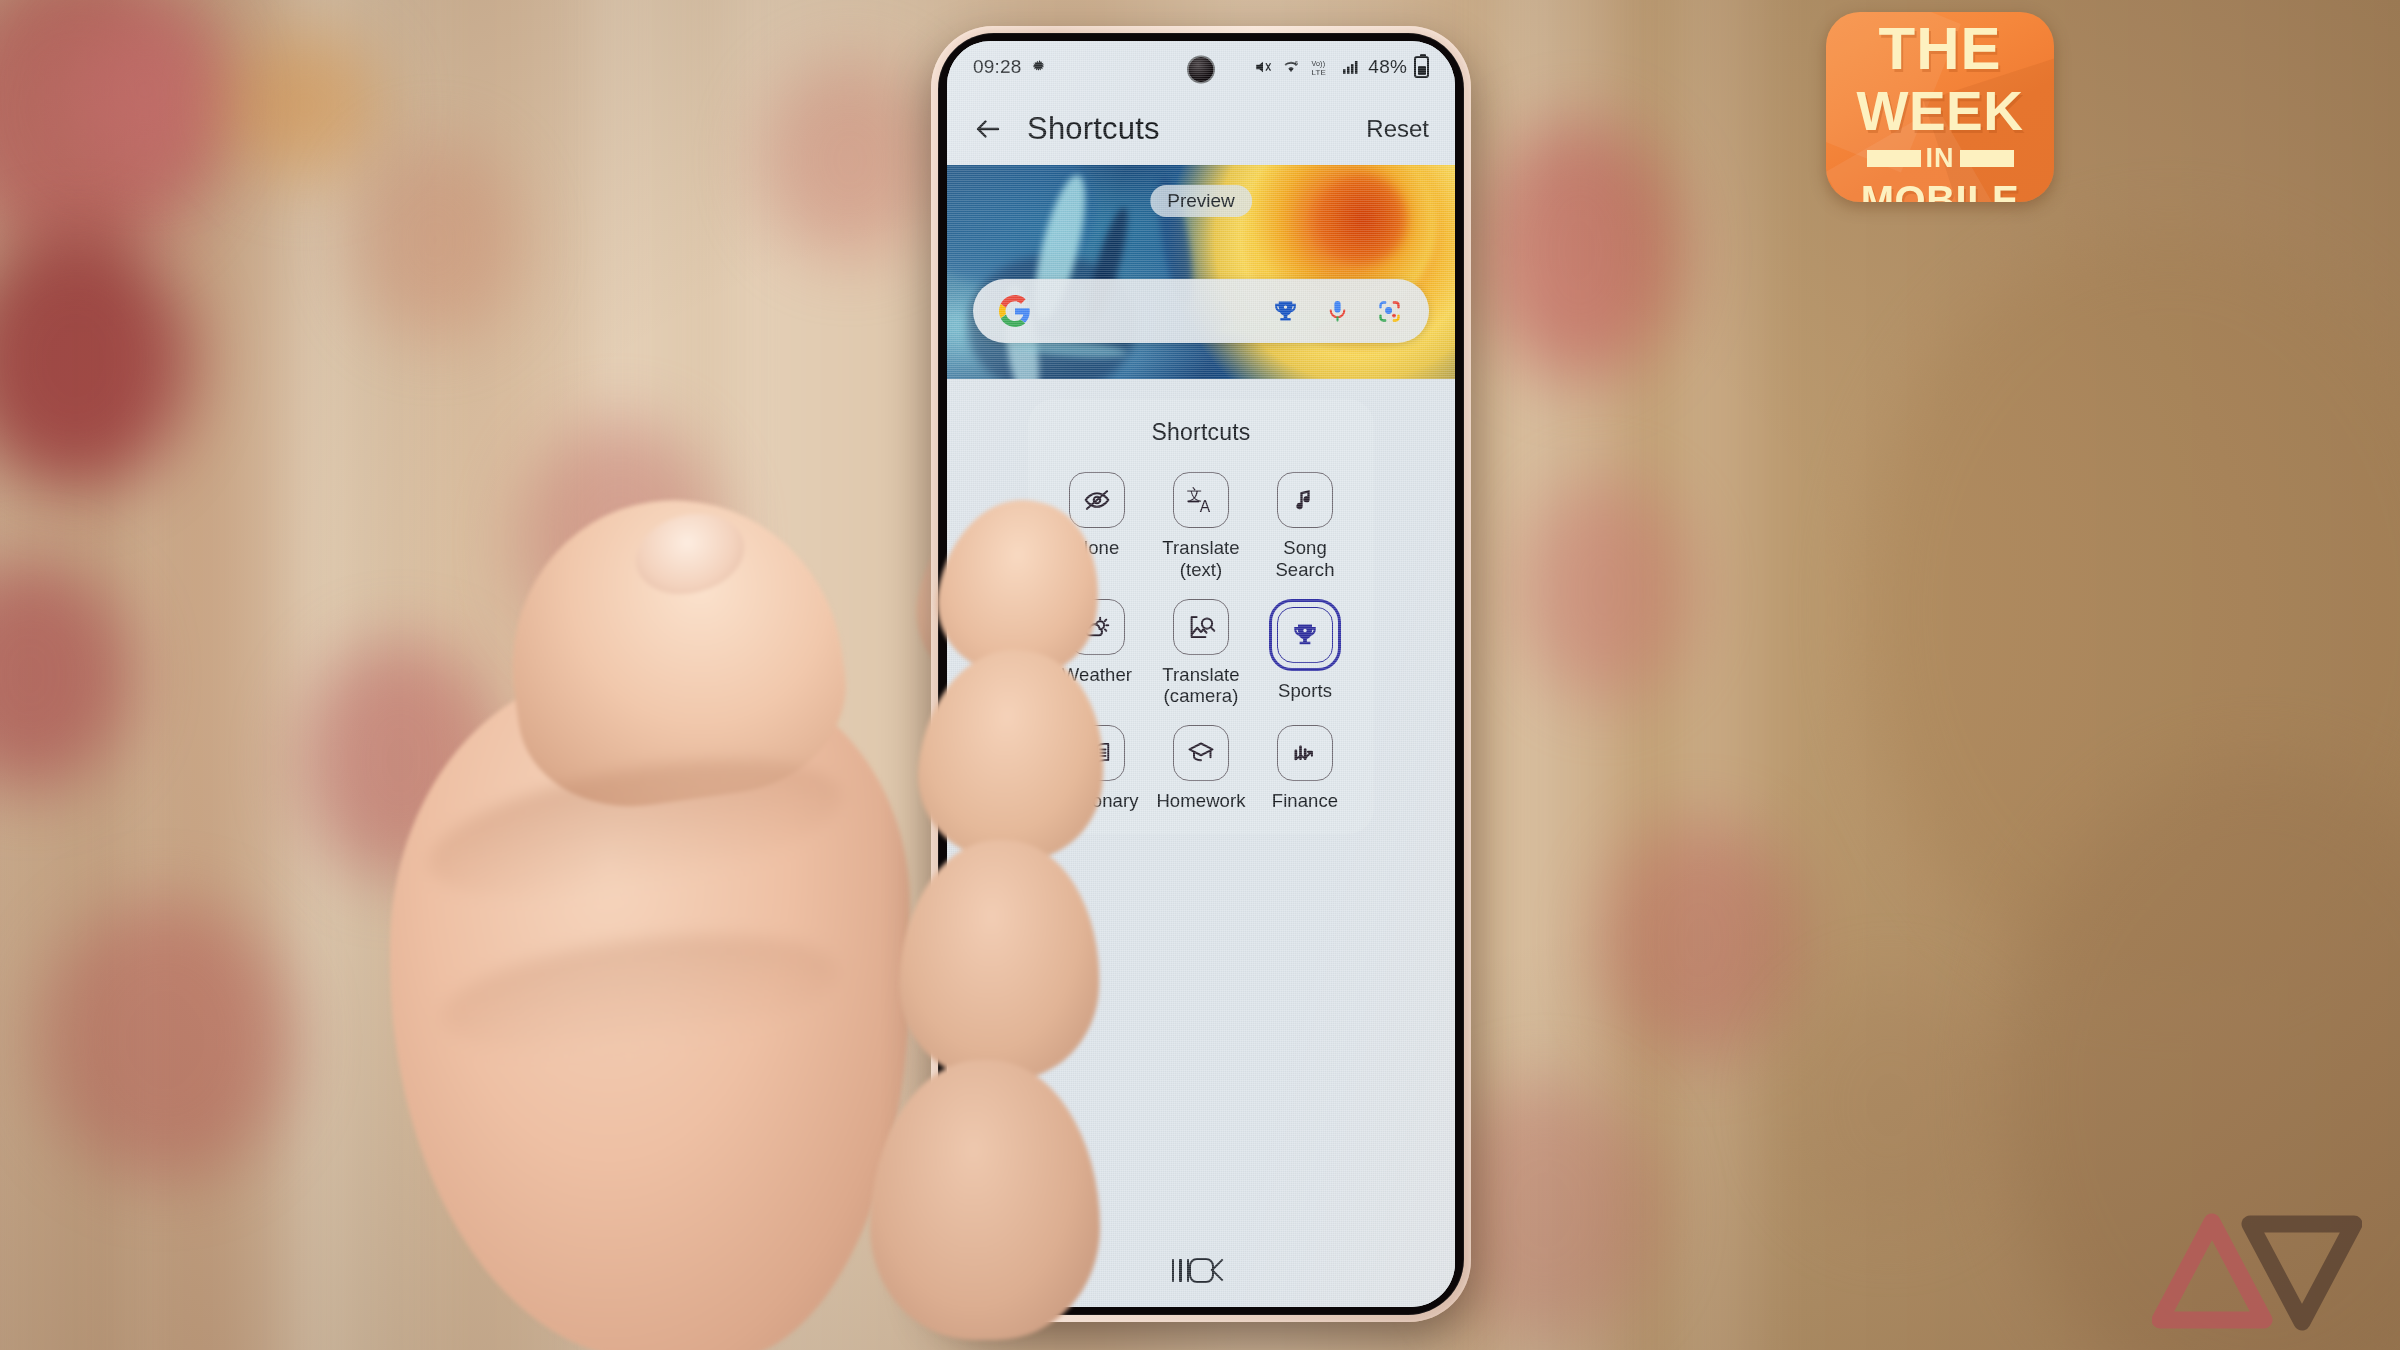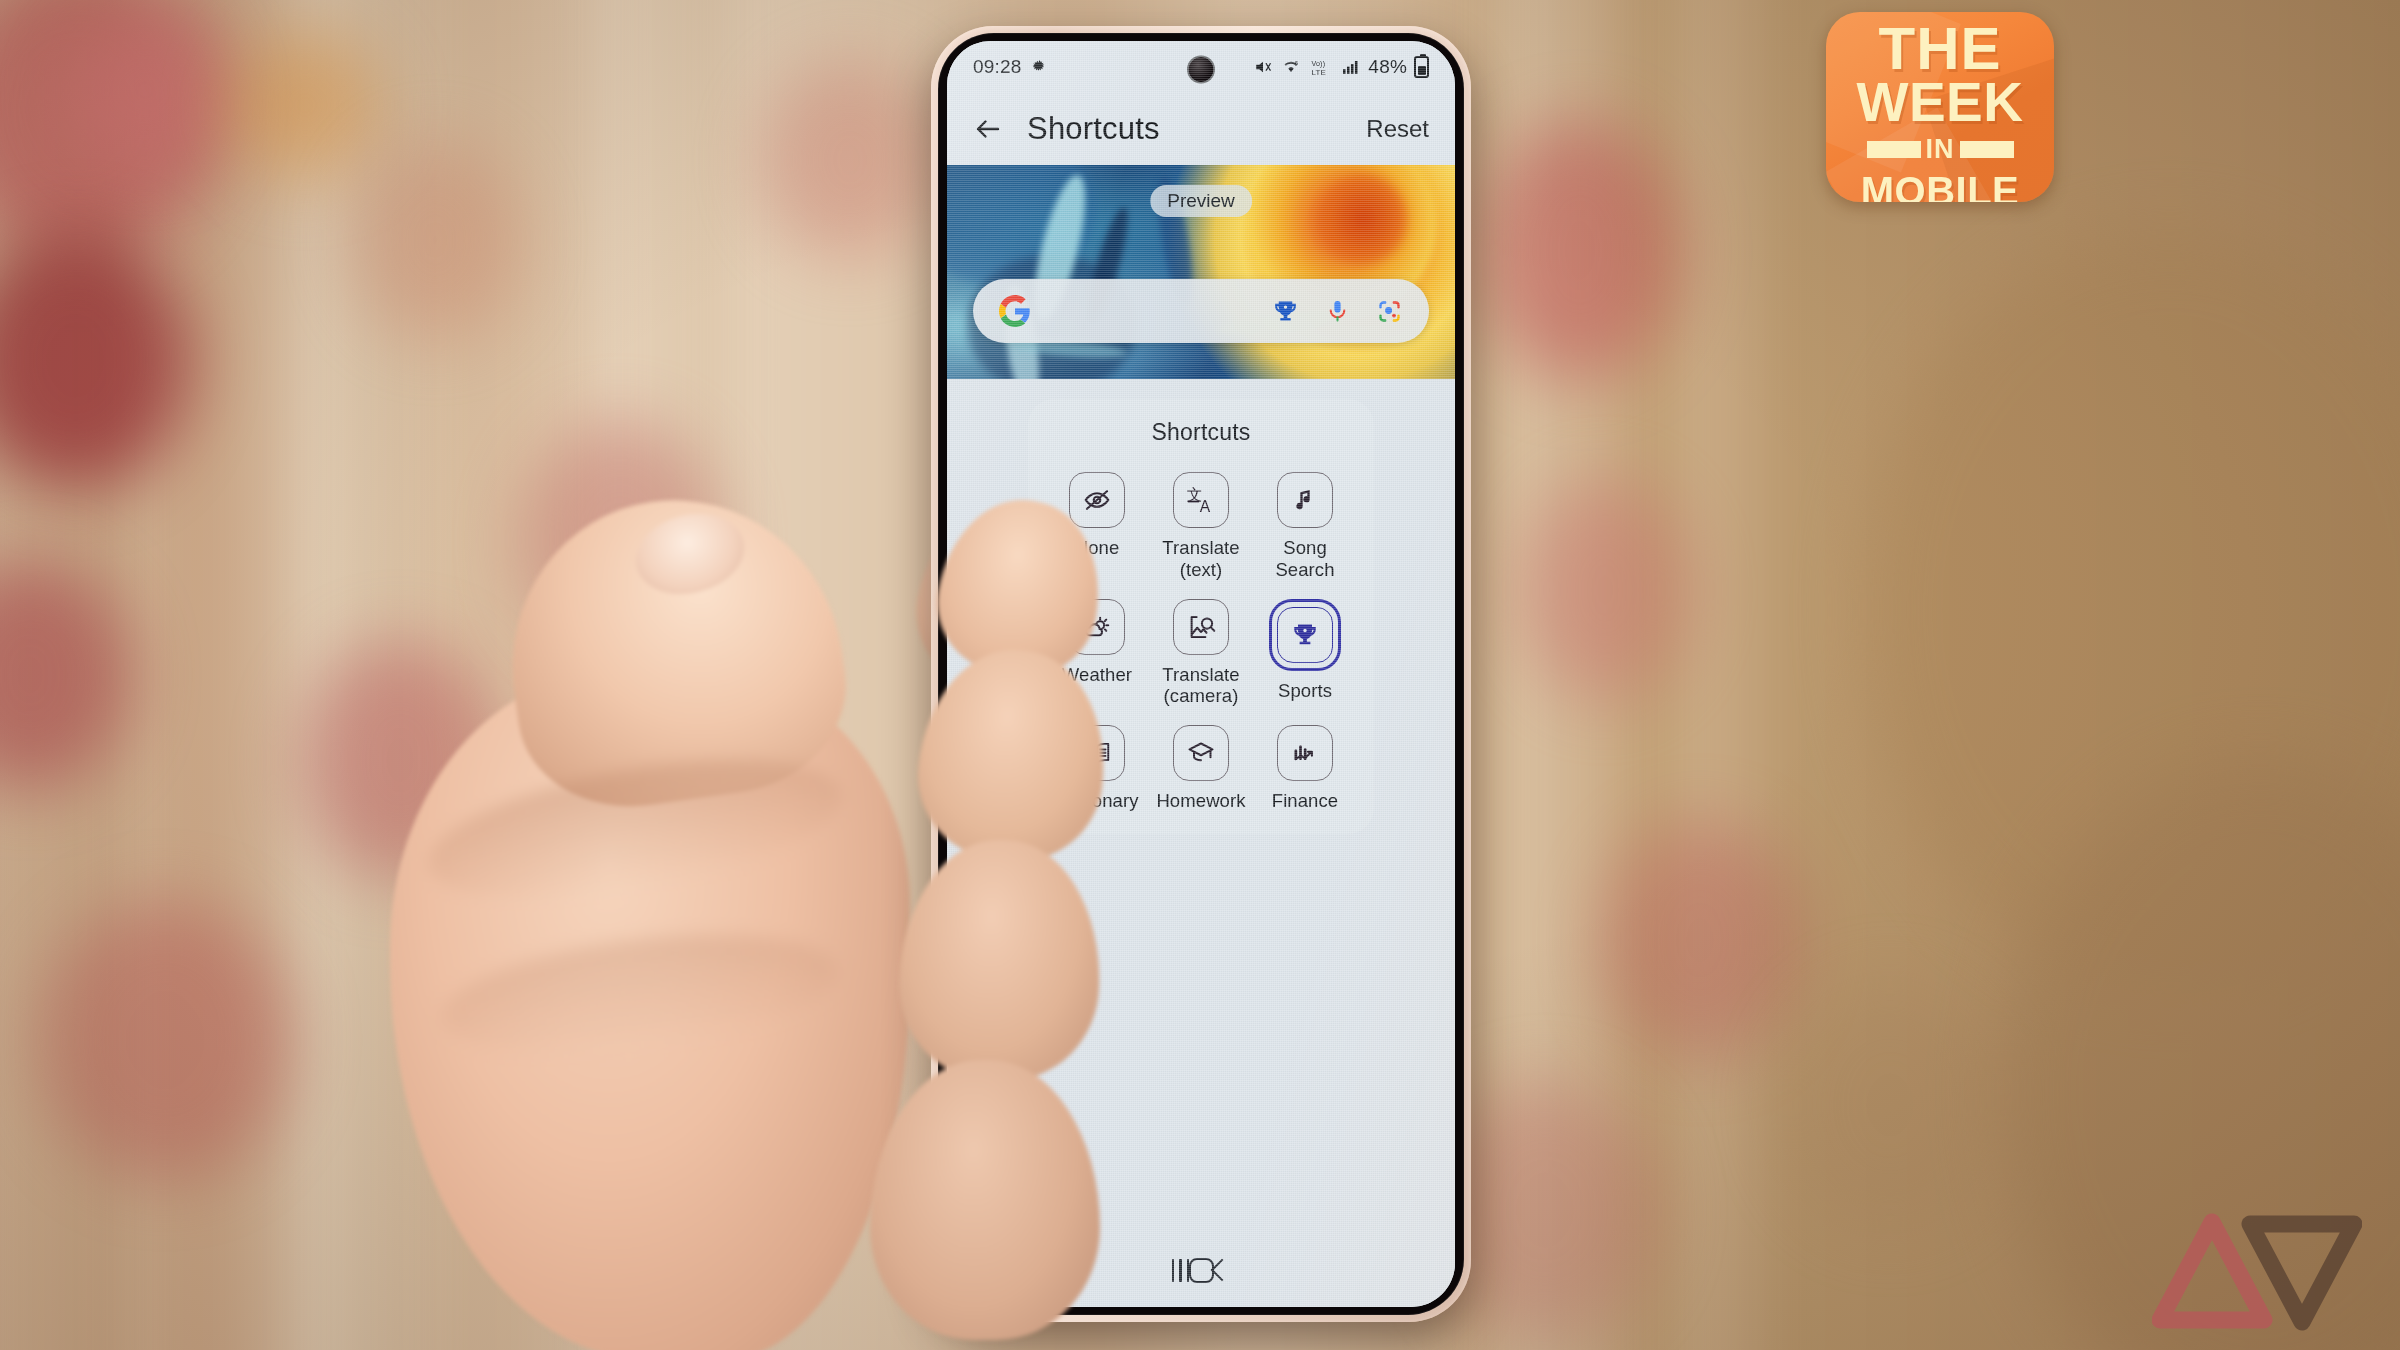--- a/index.html
+++ b/index.html
@@ -170,21 +170,21 @@
     box-shadow:0 5px 16px rgba(90,45,10,.34);
     display:flex; flex-direction:column; align-items:center;
     padding-top:11px;
     font-weight:bold;
   }
   #badge .facet{ position:absolute; background:rgba(255,255,255,.07); }
   #badge .facet2{ position:absolute; background:rgba(150,60,10,.10); }
   .b-the{ font-size:60px; line-height:.86; color:#fdf1c0; letter-spacing:1px; z-index:2;
           text-shadow:2px 3px 0 rgba(180,78,20,.30); }
   .b-week{ font-size:55px; line-height:.92; color:#fdf1c0; letter-spacing:.5px; z-index:2;
-           text-shadow:2px 3px 0 rgba(180,78,20,.30); margin-top:2px; }
+           text-shadow:2px 3px 0 rgba(180,78,20,.30); margin-top:11px; }
   .b-inrow{ display:flex; align-items:center; gap:5px; z-index:2; margin-top:7px; }
   .b-bar{ width:54px; height:17px; background:#fdf1c0; }
   .b-in{ font-size:27px; color:#fdf1c0; letter-spacing:1px; }
   .b-mobile{ font-size:40px; line-height:1; color:#fdf1c0; letter-spacing:.5px; z-index:2; margin-top:6px;
              text-shadow:2px 3px 0 rgba(180,78,20,.28); }
 
   
   #watermark{ position:absolute; left:2152px; top:1208px; width:210px; height:128px; opacity:.62; }
 </style>
 </head>

